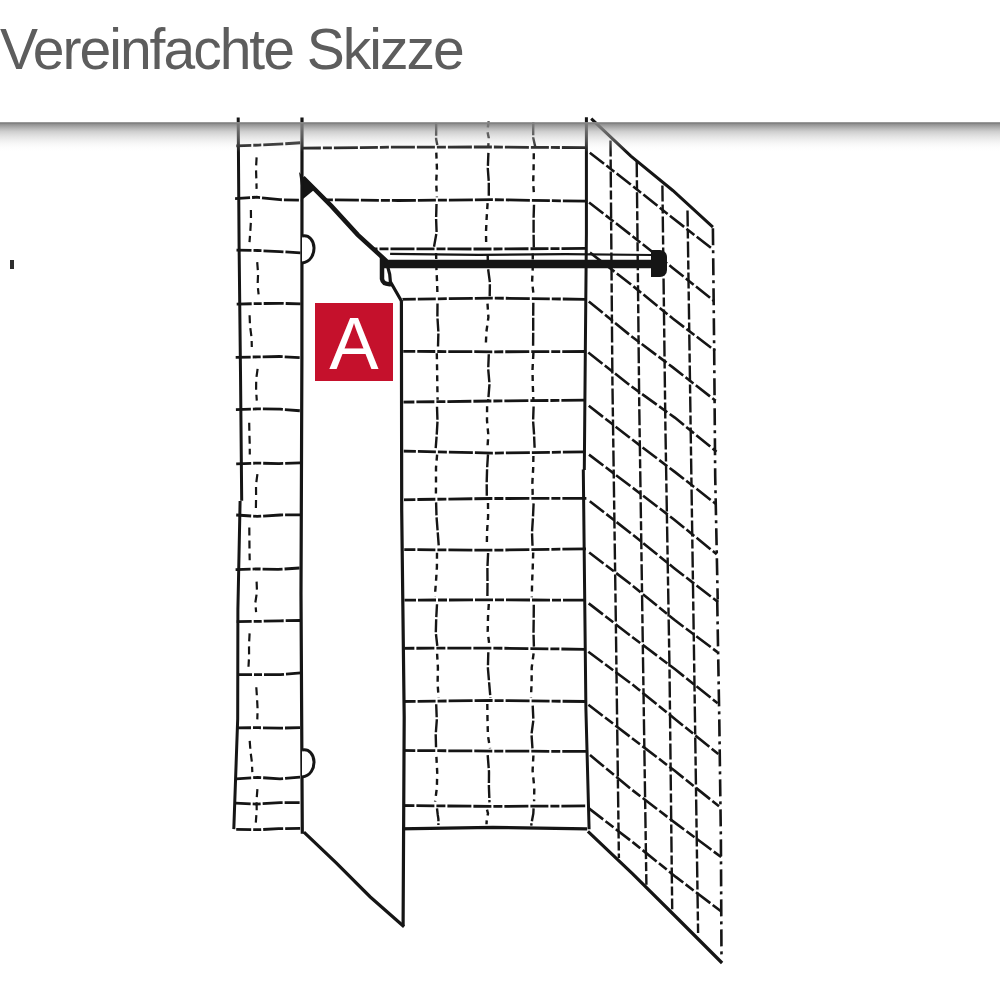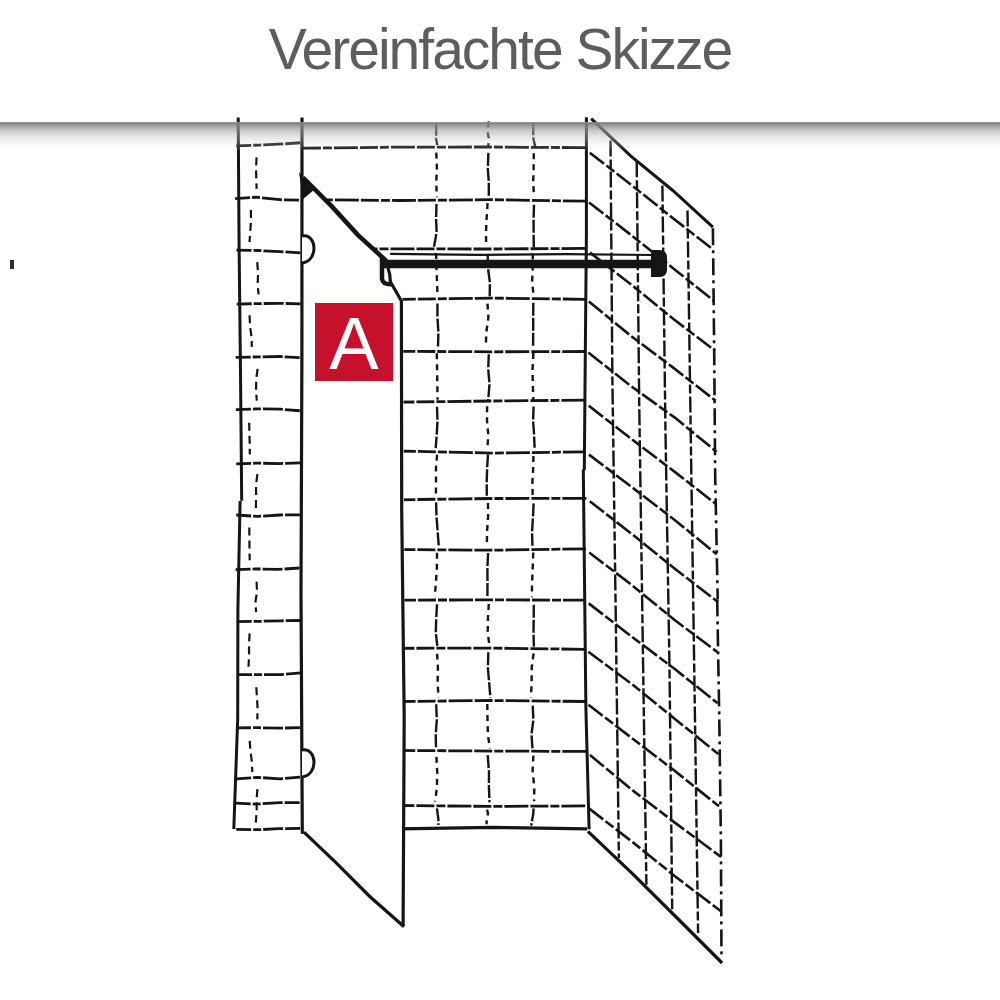--- a/index.html
+++ b/index.html
@@ -1,18 +1,18 @@
 <!DOCTYPE html>
 <html style="--accent-red: #c5112c; --title-gray: #5d5d5d; --line-black: #151515; --label-text-white: #ffffff; --shadow-gray: #8e8e8e; --background: #ffffff;"><head>
 <meta charset="utf-8">
 <style>
   html,body{margin:0;padding:0;width:1000px;height:1000px;background:var(--background,#fff);overflow:hidden;}
   .page{position:relative;width:1000px;height:1000px;background:var(--background,#fff);
         font-family:"Liberation Sans",sans-serif;}
-  .title{position:absolute;top:16px;left:0;width:1000px;margin:0;text-align:center;
+  .title{position:absolute;top:16px;left:0;width:1000px;margin:0;text-align:left;
          font-family:"Liberation Sans",sans-serif;font-weight:400;font-size:57px;
          letter-spacing:-2px;color:var(--title-gray,#5d5d5d);}
   .sketch-wrap{position:absolute;left:0;top:0;width:1000px;height:1000px;}
   svg{display:block;}
   .label-box{fill:var(--accent-red,#c5112c);}
   .label-text{fill:var(--label-text-white,#fff);font-family:"Liberation Sans",sans-serif;
               font-size:74px;font-weight:400;text-anchor:middle;}
   .band-top{fill:var(--shadow-gray,#8e8e8e);opacity:.9;}
 </style>
 </head>

